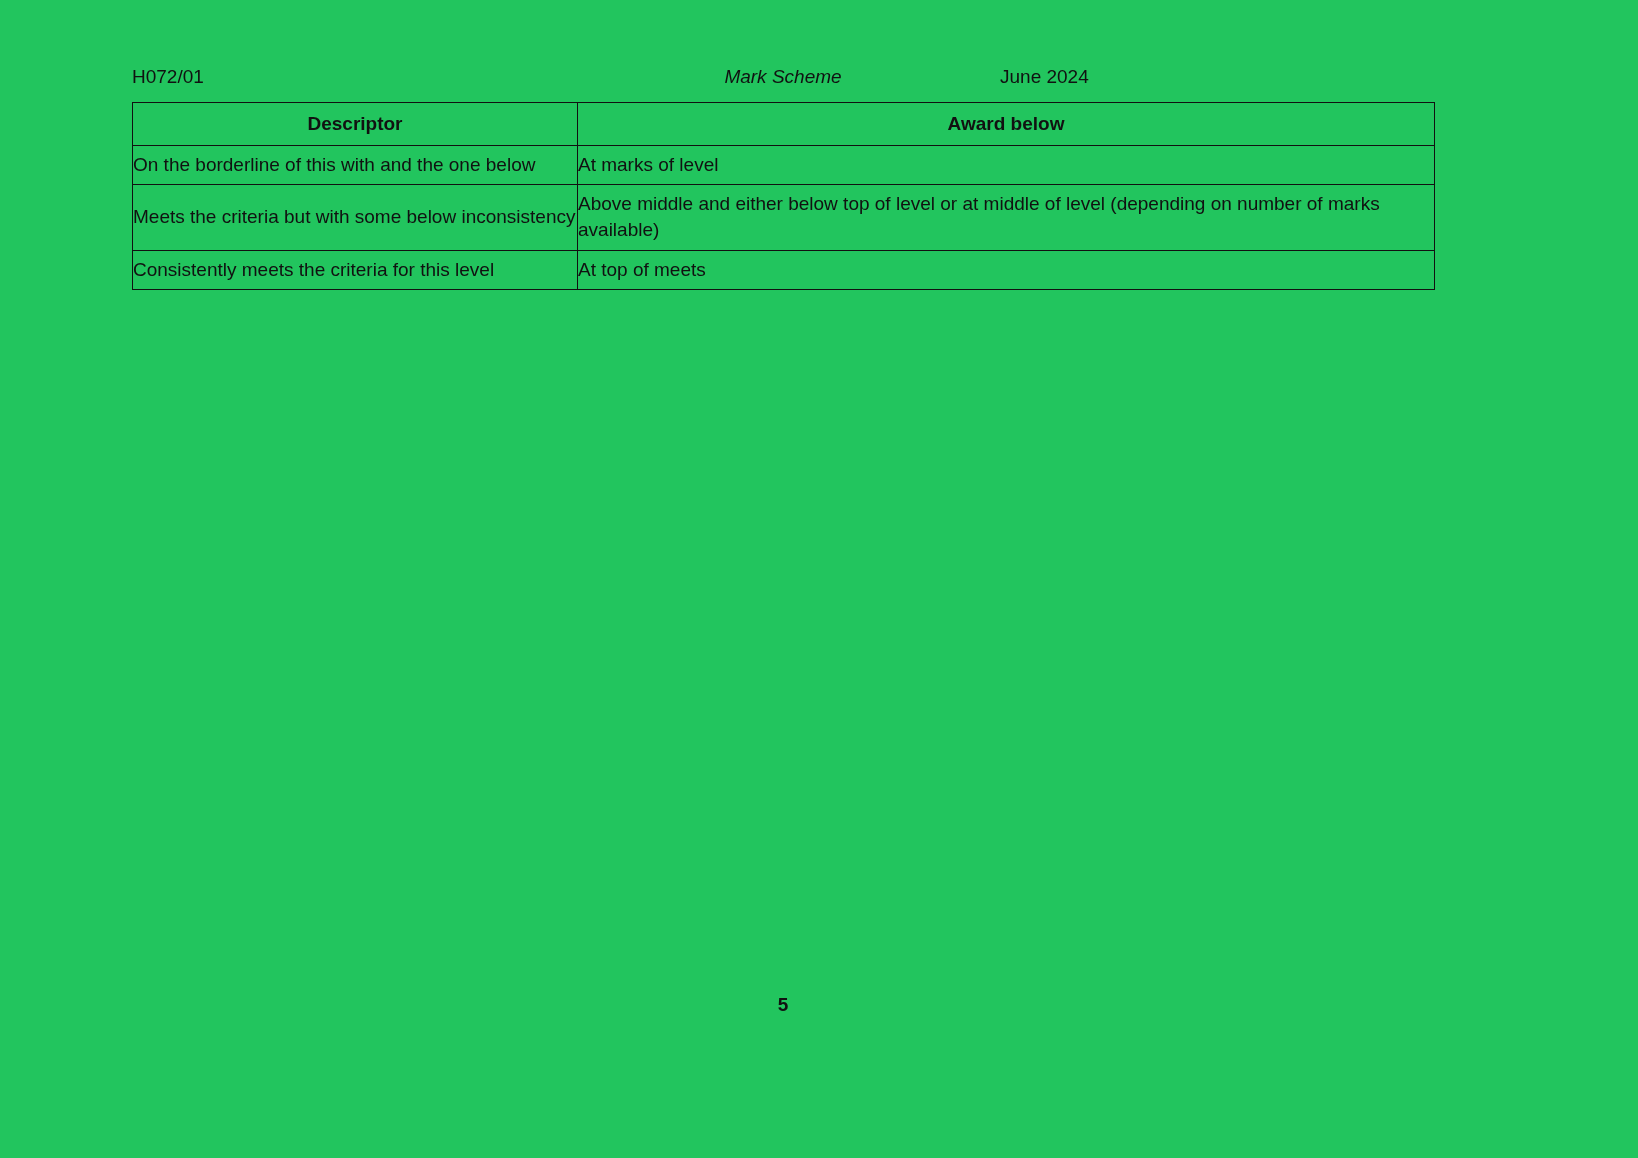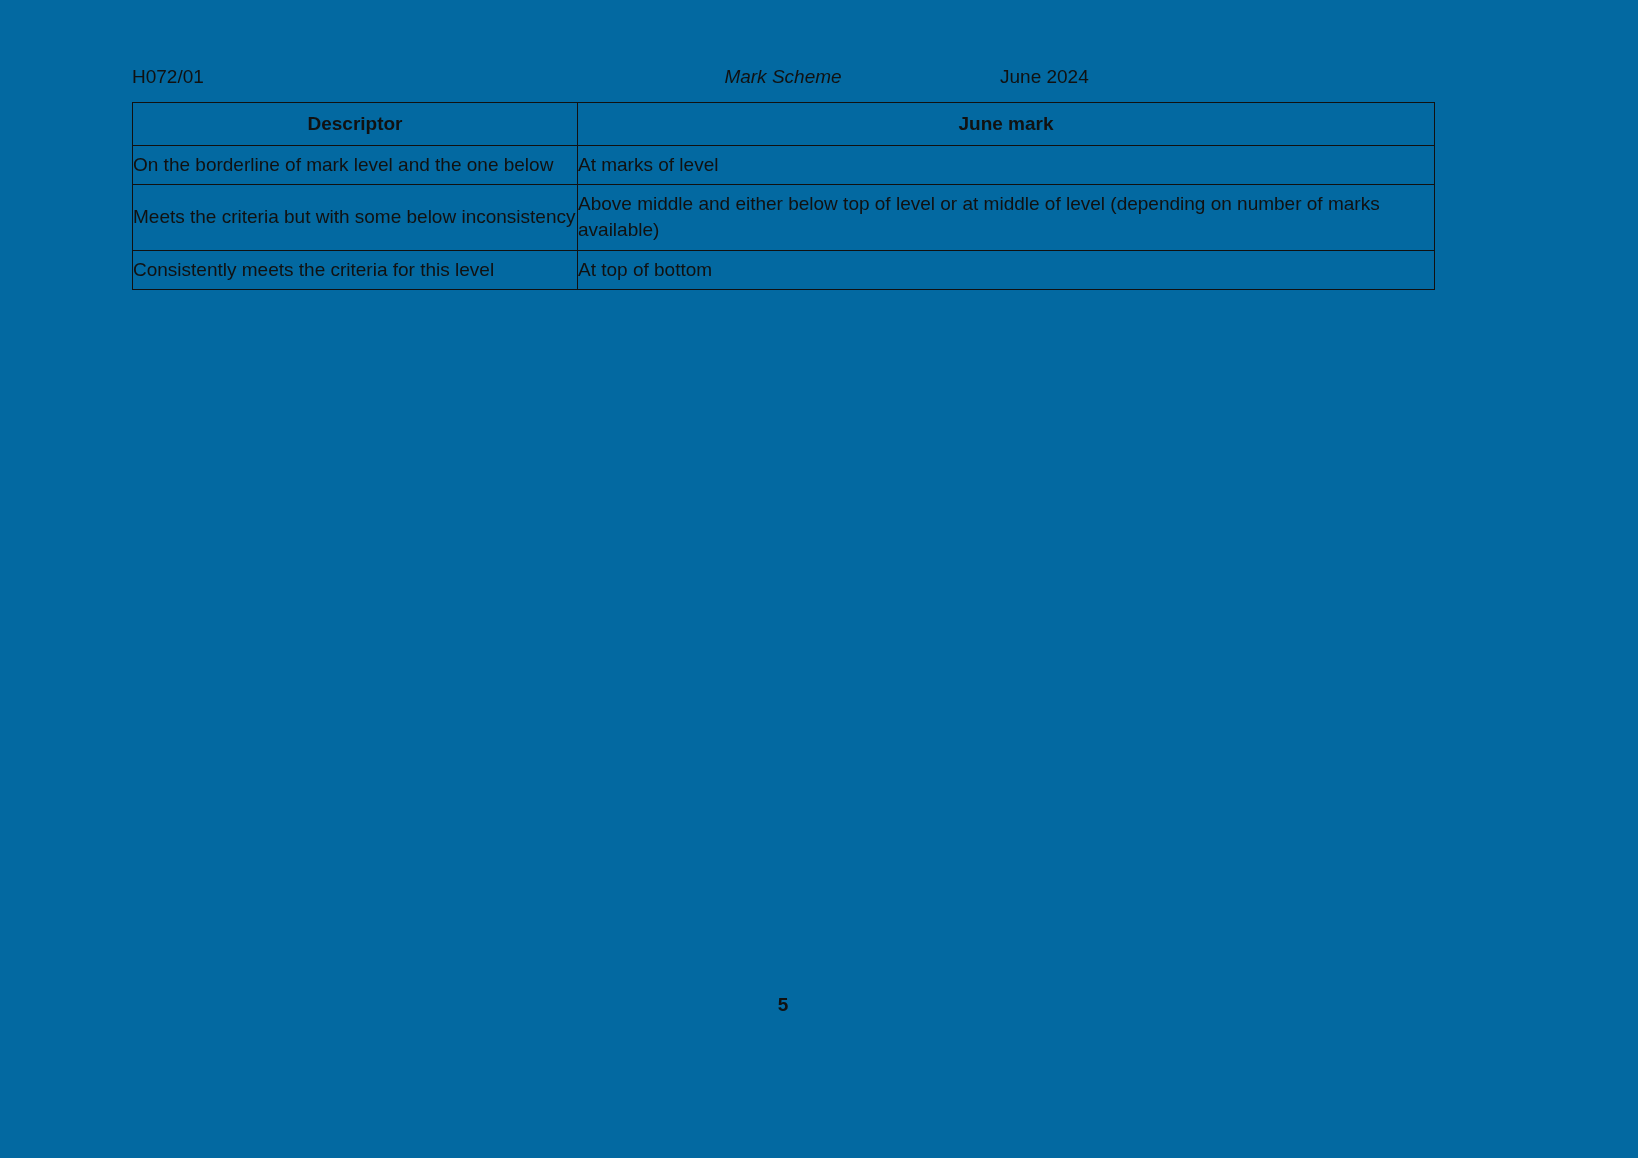--- a/index.html
+++ b/index.html
@@ -6,21 +6,21 @@
     margin: 0;
     padding: 0;
     background: #ffffff;
     font-family: "Liberation Sans", sans-serif;
     color: #111111;
   }
   .page {
     position: relative;
     width: 1638px;
     height: 1158px;
-    background: #0369a1;
+    background: #22c55e;
     overflow: hidden;
   }
   .content {
     position: absolute;
     left: 132px;
     top: 0;
     width: 1302px;
   }
   .page-header {
     display: flex;
@@ -80,35 +80,35 @@
     </div>
 
     <table class="mark-table">
       <colgroup>
         <col class="col-descriptor">
         <col class="col-award">
       </colgroup>
       <thead>
         <tr>
           <th>Descriptor</th>
-          <th>June mark</th>
+          <th>Award below</th>
         </tr>
       </thead>
       <tbody id="table-body">
           <tr>
-            <td>On the borderline of mark level and the one below</td>
+            <td>On the borderline of this with and the one below</td>
             <td>At marks of level</td>
           </tr>
           <tr>
             <td>Meets the criteria but with some below inconsistency</td>
             <td>Above middle and either below top of level or at middle of level (depending on number of marks available)</td>
           </tr>
           <tr>
             <td>Consistently meets the criteria for this level</td>
-            <td>At top of bottom</td>
+            <td>At top of meets</td>
           </tr>
         </tbody>
     </table>
 
   </div>
 
   <div class="page-footer">5</div>
 
 </div>
 

